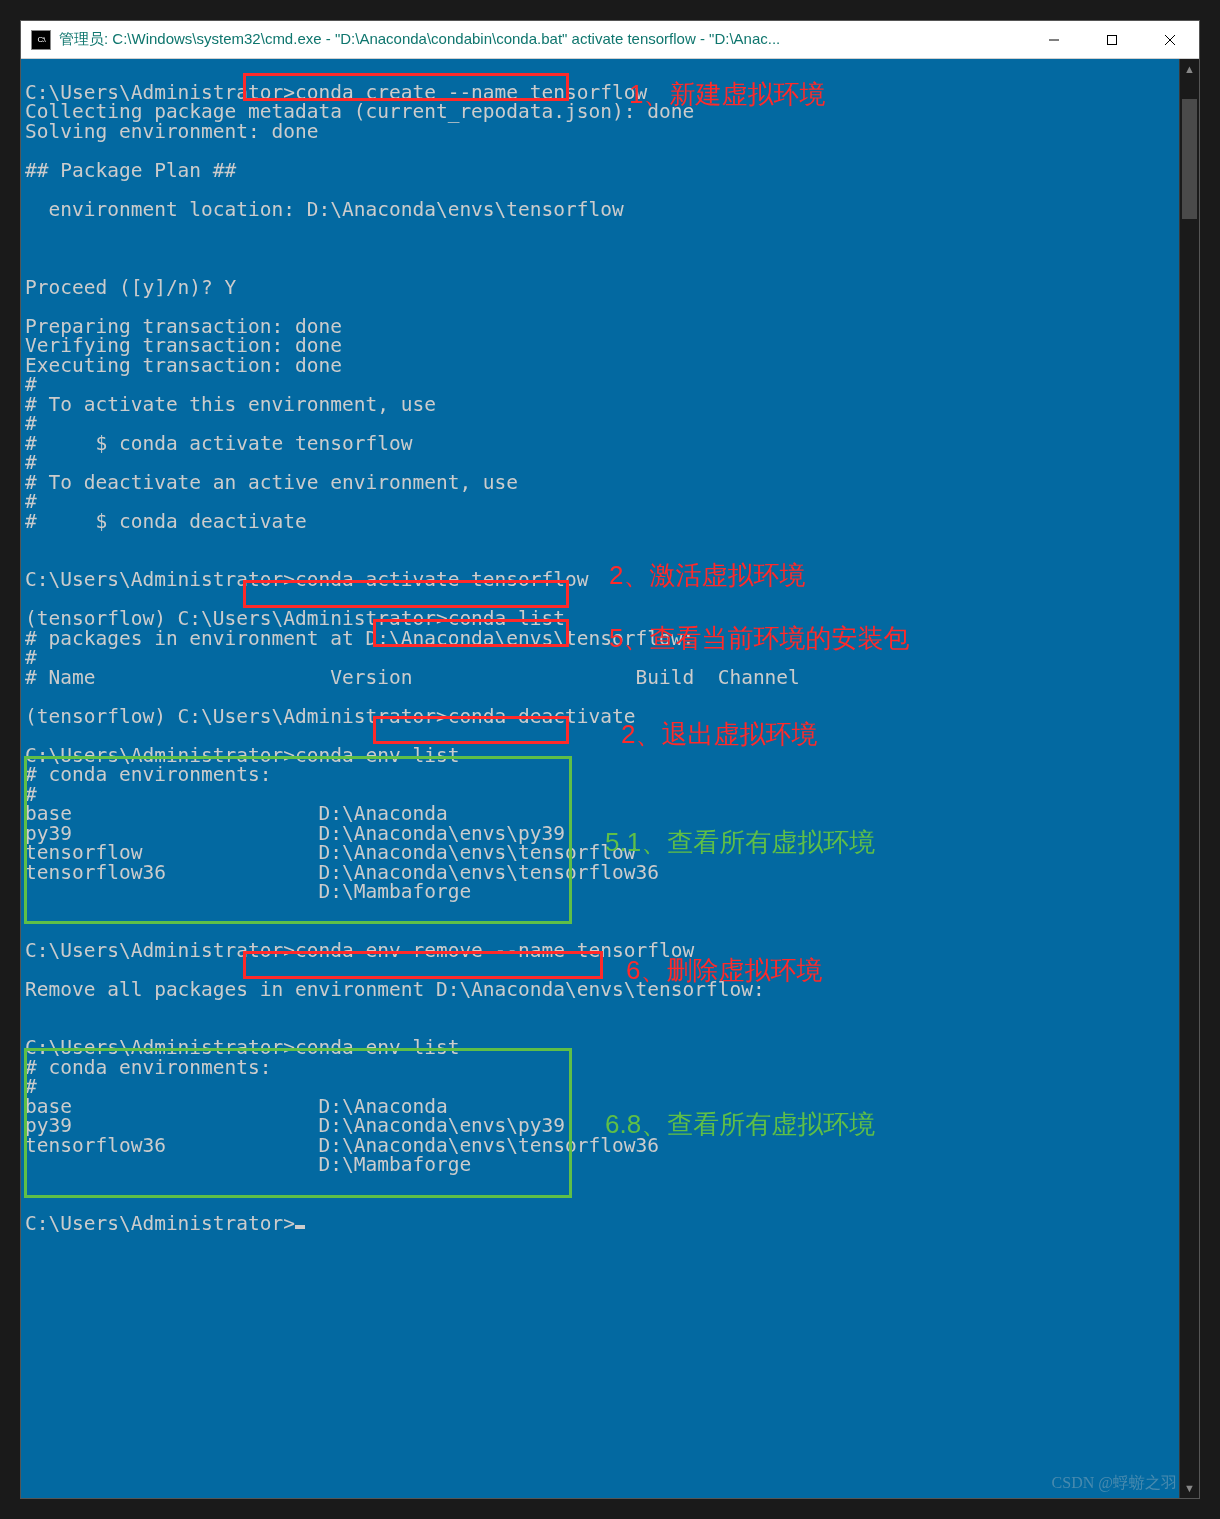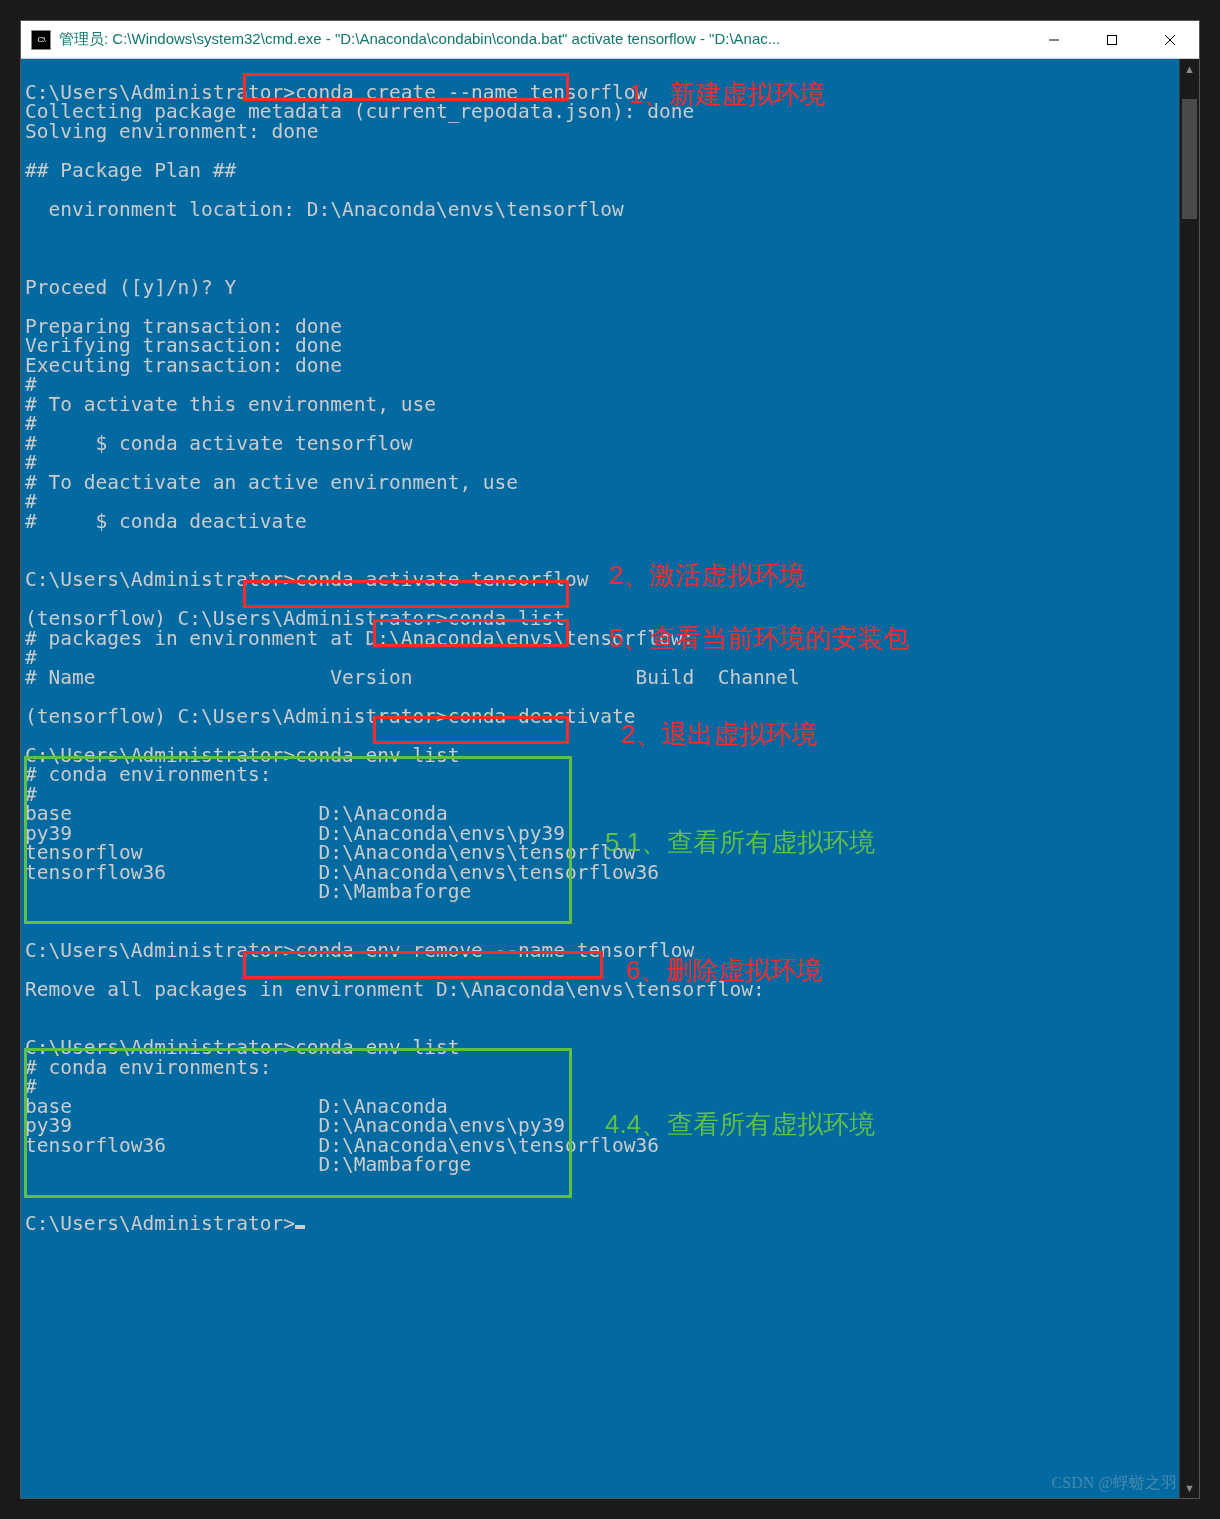--- a/index.html
+++ b/index.html
@@ -229,17 +229,17 @@
 
     <div class="box-green" style="left:3px; top:735px; width:548px; height:168px;"></div>
     <div class="box-green" style="left:3px; top:1027px; width:548px; height:150px;"></div>
 
     <div class="anno red" style="left:608px; top:56px;">1、新建虚拟环境</div>
     <div class="anno red" style="left:588px; top:537px;">2、激活虚拟环境</div>
     <div class="anno red" style="left:588px; top:600px;">5、查看当前环境的安装包</div>
     <div class="anno red" style="left:600px; top:696px;">2、退出虚拟环境</div>
     <div class="anno green" style="left:584px; top:804px;">5.1、查看所有虚拟环境</div>
     <div class="anno red" style="left:605px; top:932px;">6、删除虚拟环境</div>
-    <div class="anno green" style="left:584px; top:1086px;">4.4、查看所有虚拟环境</div>
+    <div class="anno green" style="left:584px; top:1086px;">6.8、查看所有虚拟环境</div>
 
     <div class="watermark">CSDN @蜉蝣之羽</div>
   </div>
 </div>
 
 </body></html>

